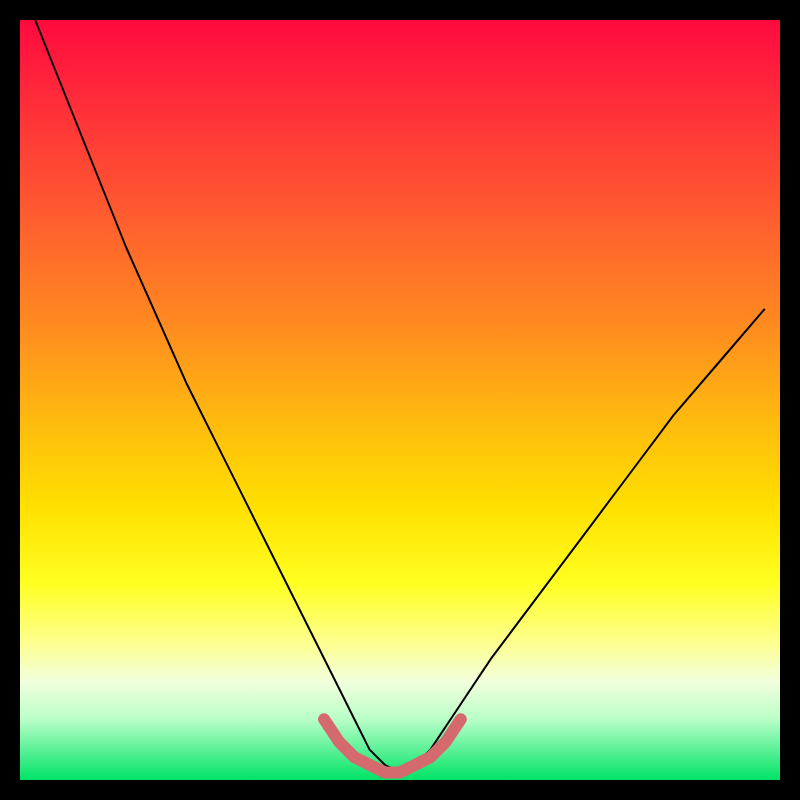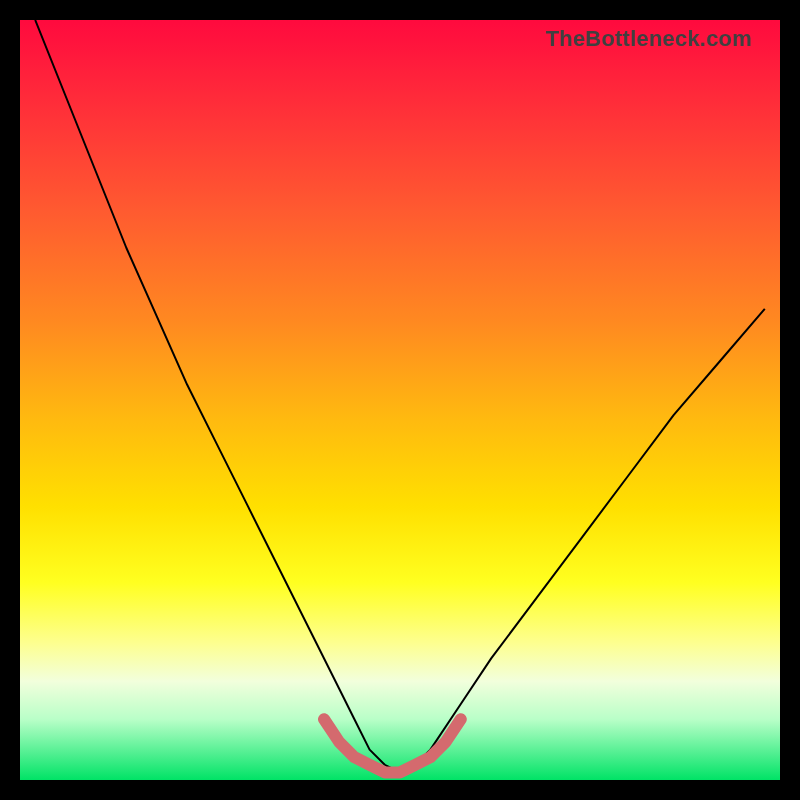--- a/index.html
+++ b/index.html
@@ -64,19 +64,18 @@
     fill: none;
     stroke-linecap: round;
     stroke-linejoin: round;
   }
 </style>
 </head>
 <body>
 
 <div class="frame">
   <div class="plot-area">
-    <div class="watermark">TheBottleneck.com</div>
     <svg class="curves" viewBox="0 0 760 760" preserveAspectRatio="none">
       <path class="curve-black" d="M15.2 0.0 L45.6 76.0 L76.0 152.0 L106.4 228.0 L136.8 296.4 L167.2 364.8 L197.6 425.6 L228.0 486.4 L258.4 547.2 L288.8 608.0 L319.2 668.8 L334.4 699.2 L349.6 729.6 L364.8 744.8 L380.0 752.4 L395.2 744.8 L410.4 729.6 L440.8 684.0 L471.2 638.4 L516.8 577.6 L562.4 516.8 L608.0 456.0 L653.6 395.2 L699.2 342.0 L744.8 288.8"></path>
       <path class="curve-pink" d="M304.0 699.2 L319.2 722.0 L334.4 737.2 L349.6 744.8 L364.8 752.4 L380.0 752.4 L395.2 744.8 L410.4 737.2 L425.6 722.0 L440.8 699.2"></path>
     </svg>
   </div>
 </div>
 
 </body></html>

